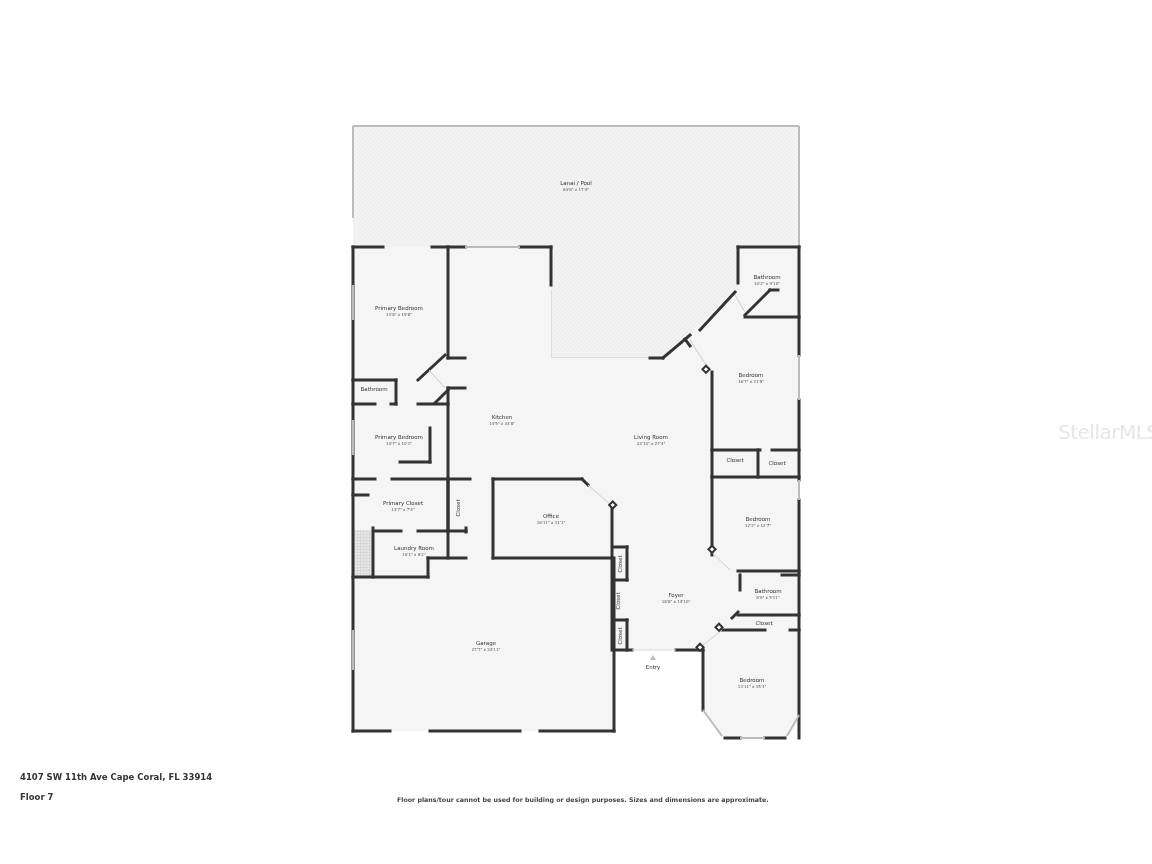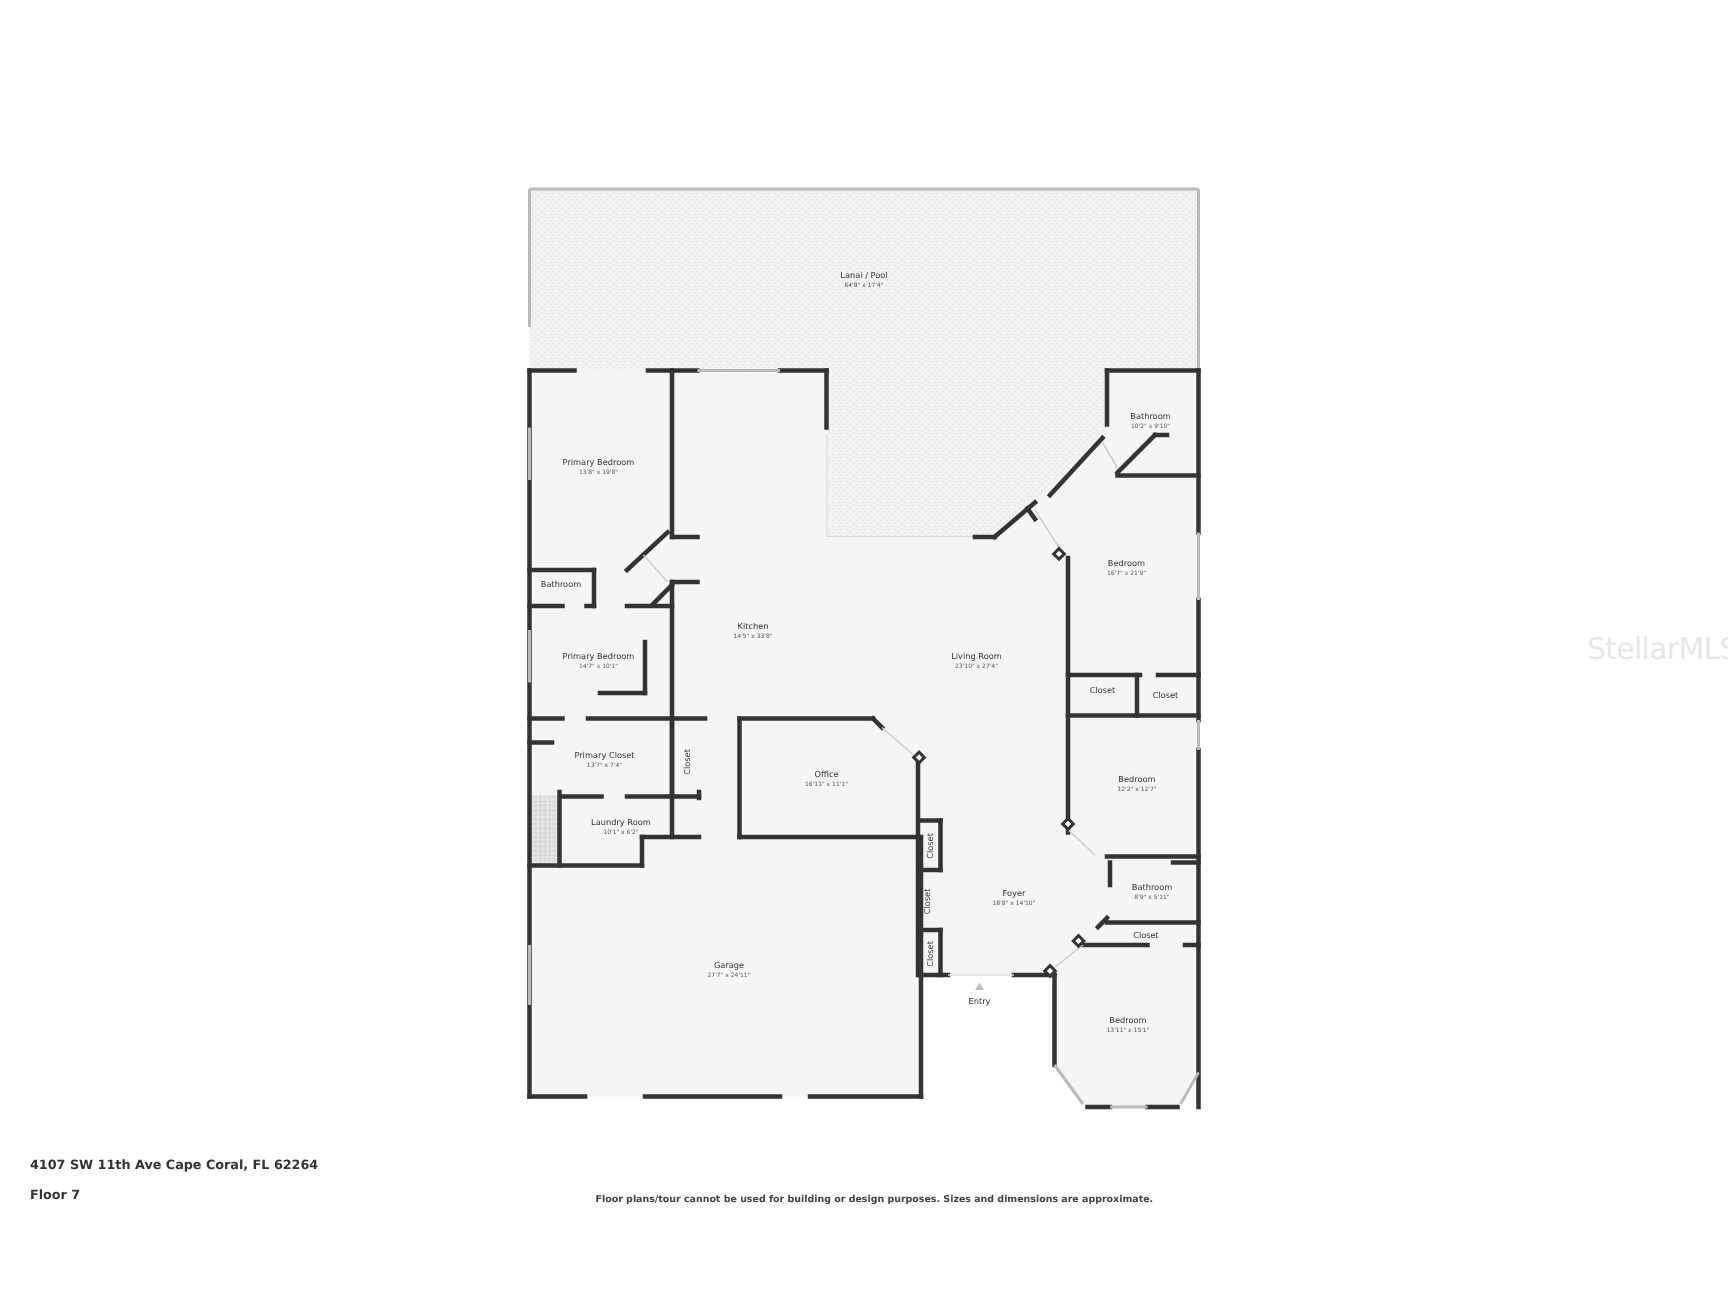--- a/index.html
+++ b/index.html
@@ -228,15 +228,15 @@
     <text class="room-dim" x="486" y="651">27'7" x 24'11"</text>
 
     <text class="room-label" x="752" y="682">Bedroom</text>
     <text class="room-dim" x="752" y="688">13'11" x 15'1"</text>
 
     <text class="room-label" x="653" y="669">Entry</text>
   </g>
 </svg>
 
 <div class="watermark">StellarMLS</div>
-<div class="address">4107 SW 11th Ave Cape Coral, FL 62264</div>
+<div class="address">4107 SW 11th Ave Cape Coral, FL 33914</div>
 <div class="floor">Floor 7</div>
 <div class="disclaimer">Floor plans/tour cannot be used for building or design purposes. Sizes and dimensions are approximate.</div>
 
 </body></html>

